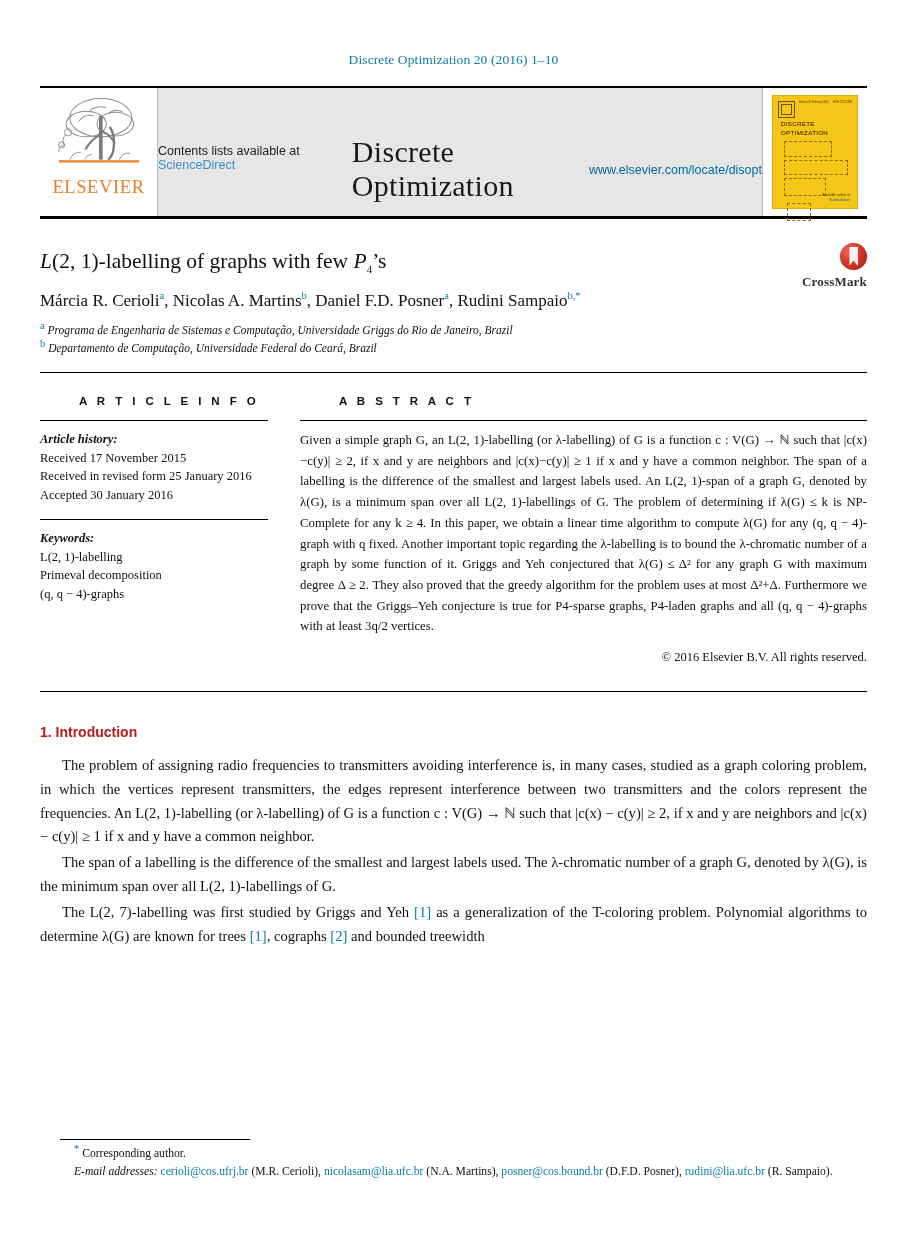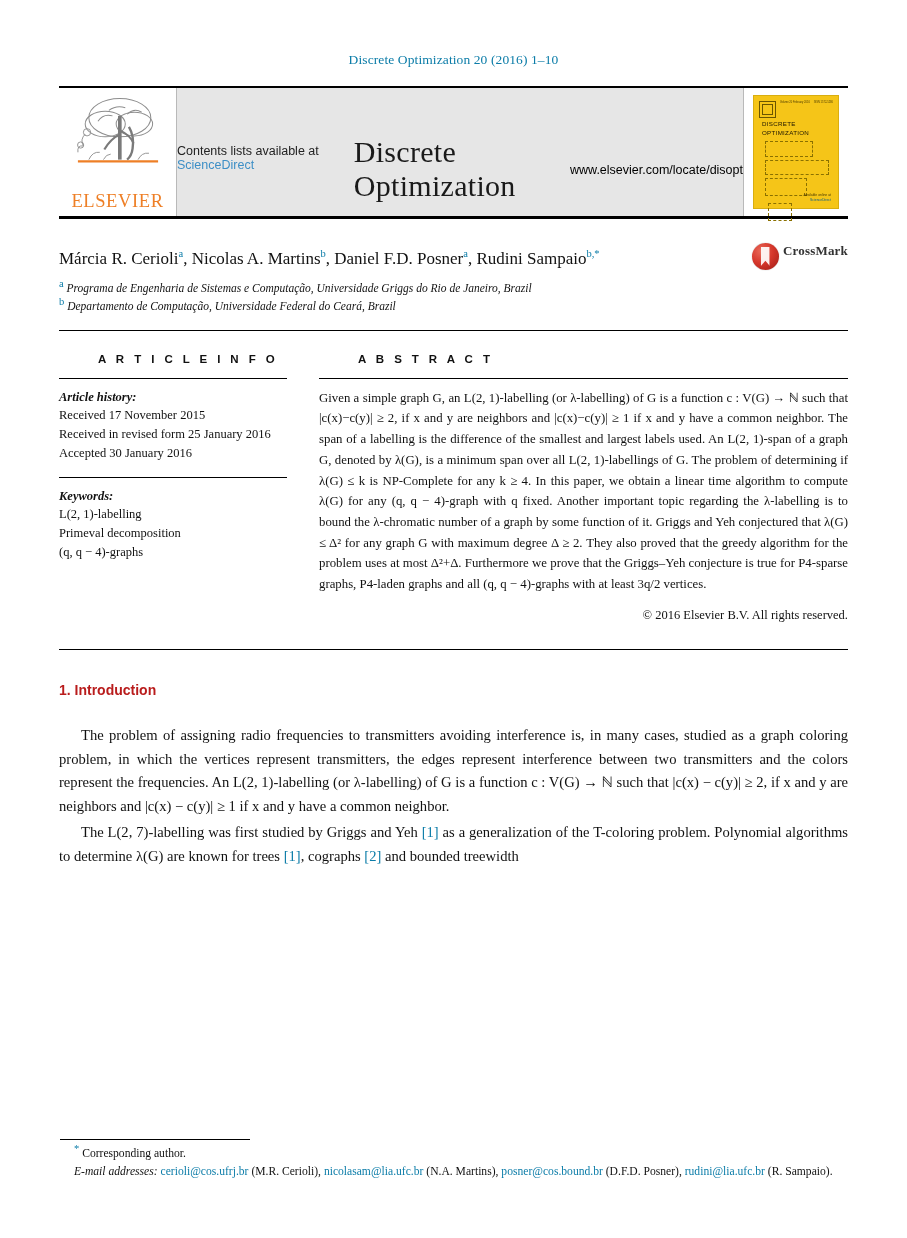--- a/index.html
+++ b/index.html
@@ -13,21 +13,21 @@
     font-family: "Liberation Serif", serif;
     color: #000000;
     position: relative;
     overflow: hidden;
   }
   .page {
     position: relative;
     width: 907px;
     height: 1238px;
     box-sizing: border-box;
-    padding: 0 59px;
+    padding: 0 40px;
   }
   
   .running-head {
     text-align: center;
     color: #0b7ca8;
     font-size: 13.5px;
     font-family: "Liberation Serif", serif;
     padding-top: 52px;
     letter-spacing: .1px;
   }
@@ -49,21 +49,21 @@
     justify-content: flex-start;
     padding-top: 6px;
     box-sizing: border-box;
   }
   .elsevier-tree { width: 92px; height: 82px; display:block; }
   .elsevier-word {
     color: #ee7f26;
     font-family: "Liberation Serif", serif;
     font-size: 18.5px;
     letter-spacing: .6px;
-    margin-top: 15px;
+    margin-top: 1px;
   }
   .masthead-center {
     flex: 1 1 auto;
     background: #e6e6e6;
     display: flex;
     flex-direction: row;
     align-items: center;
     justify-content: flex-start;
     padding-top: 11px;
     box-sizing: border-box;
@@ -77,21 +77,21 @@
   .journal-title {
     font-family: "Liberation Serif", serif;
     font-size: 30px;
     color: #1a1a1a;
     margin-top: 22px;
     letter-spacing: .3px;
   }
   .journal-url {
     font-family: "Liberation Sans", sans-serif;
     font-size: 12.5px;
-    color: #000000;
+    color: #0369a1;
     margin-top: 25px;
   }
   .cover-wrap {
     flex: 0 0 104px;
     width: 104px;
     border-left: 1px solid #b9b9b9;
     display: flex;
     align-items: center;
     justify-content: center;
     background: #fff;
@@ -148,22 +148,23 @@
     font-size: 21.5px;
     font-weight: normal;
     margin: 0;
     color: #111;
   }
   .crossmark {
     position: absolute;
     right: 0;
     top: -6px;
     display: flex;
-    align-items: flex-start;
+    align-items: flex-end;
     gap: 4px;
+    flex-direction: column;
   }
   .cm-badge {
     width: 27px; height: 27px; border-radius: 50%;
     background: radial-gradient(circle at 33% 30%, #e8past, #b2231f);
     background: radial-gradient(circle at 33% 30%, #e96a5a 0%, #d6372c 45%, #9e1b14 100%);
     position: relative;
     box-shadow: 0 0 1px rgba(0,0,0,.4);
   }
   .cm-badge::after {
     content:"";
@@ -245,21 +246,21 @@
     font-weight: bold;
     margin-top: 32px;
     color: #b91c1c;
   }
   .para {
     font-family: "Liberation Serif", serif;
     font-size: 14.6px;
     line-height: 1.63;
     text-align: justify;
     text-indent: 22px;
-    margin-top: 26px;
+    margin-top: 14px;
     color: #111;
   }
   .para.tight { margin-top: 2px; }
   .cite { color: #0b7ca8; }
   
   .foot {
     position: absolute;
     left: 60px;
     right: 60px;
     bottom: 58px;
@@ -365,20 +366,23 @@
       </div>
     </div>
   </div>
   <div class="masthead-bottom-rule"></div>
 
   <div class="title-block">
     <div class="crossmark">
       <span class="cm-badge"></span>
       <span class="cm-text">CrossMark</span>
     </div>
+    <h1 class="paper-title">
+      <span><i>L</i>(2, 1)-labelling of graphs with few <i>P</i><sub style="font-size:11px">4</sub>’s</span>
+    </h1>
 
     <div class="authors">
       <span>Márcia R. Cerioli<sup>a</sup></span>,
       <span>Nicolas A. Martins<sup>b</sup></span>,
       <span>Daniel F.D. Posner<sup>a</sup></span>,
       <span>Rudini Sampaio<sup>b,*</sup></span>
     </div>
 
     <div class="affiliations">
       <div class="aff">
@@ -422,20 +426,21 @@
         <div class="copyright">© 2016 Elsevier B.V. All rights reserved.</div>
       </div>
     </div>
   </div>
 
   <div class="body-rule"></div>
 
   <div class="sec-title">1. Introduction</div>
 
   <div class="para">The problem of assigning radio frequencies to transmitters avoiding interference is, in many cases, studied as a graph coloring problem, in which the vertices represent transmitters, the edges represent interference between two transmitters and the colors represent the frequencies. An L(2, 1)-labelling (or λ-labelling) of G is a function c : V(G) → ℕ such that |c(x) − c(y)| ≥ 2, if x and y are neighbors and |c(x) − c(y)| ≥ 1 if x and y have a common neighbor.</div>
+  <div class="para tight">The span of a labelling is the difference of the smallest and largest labels used. The λ-chromatic number of a graph G, denoted by λ(G), is the minimum span over all L(2, 1)-labellings of G.</div>
   <div class="para tight"><span>The L(2, 7)-labelling was first studied by Griggs and Yeh </span><span class="cite">[1]</span><span> as a generalization of the T-coloring problem. Polynomial algorithms to determine λ(G) are known for trees </span><span class="cite">[1]</span><span>, cographs </span><span class="cite">[2]</span><span> and bounded treewidth</span></div>
 
   <div class="foot">
     <div class="foot-rule"></div>
     <div class="corr">
       <sup>*</sup>
       <span>Corresponding author.</span>
     </div>
     <div class="emails">
       <span class="ital">E-mail addresses:</span>

